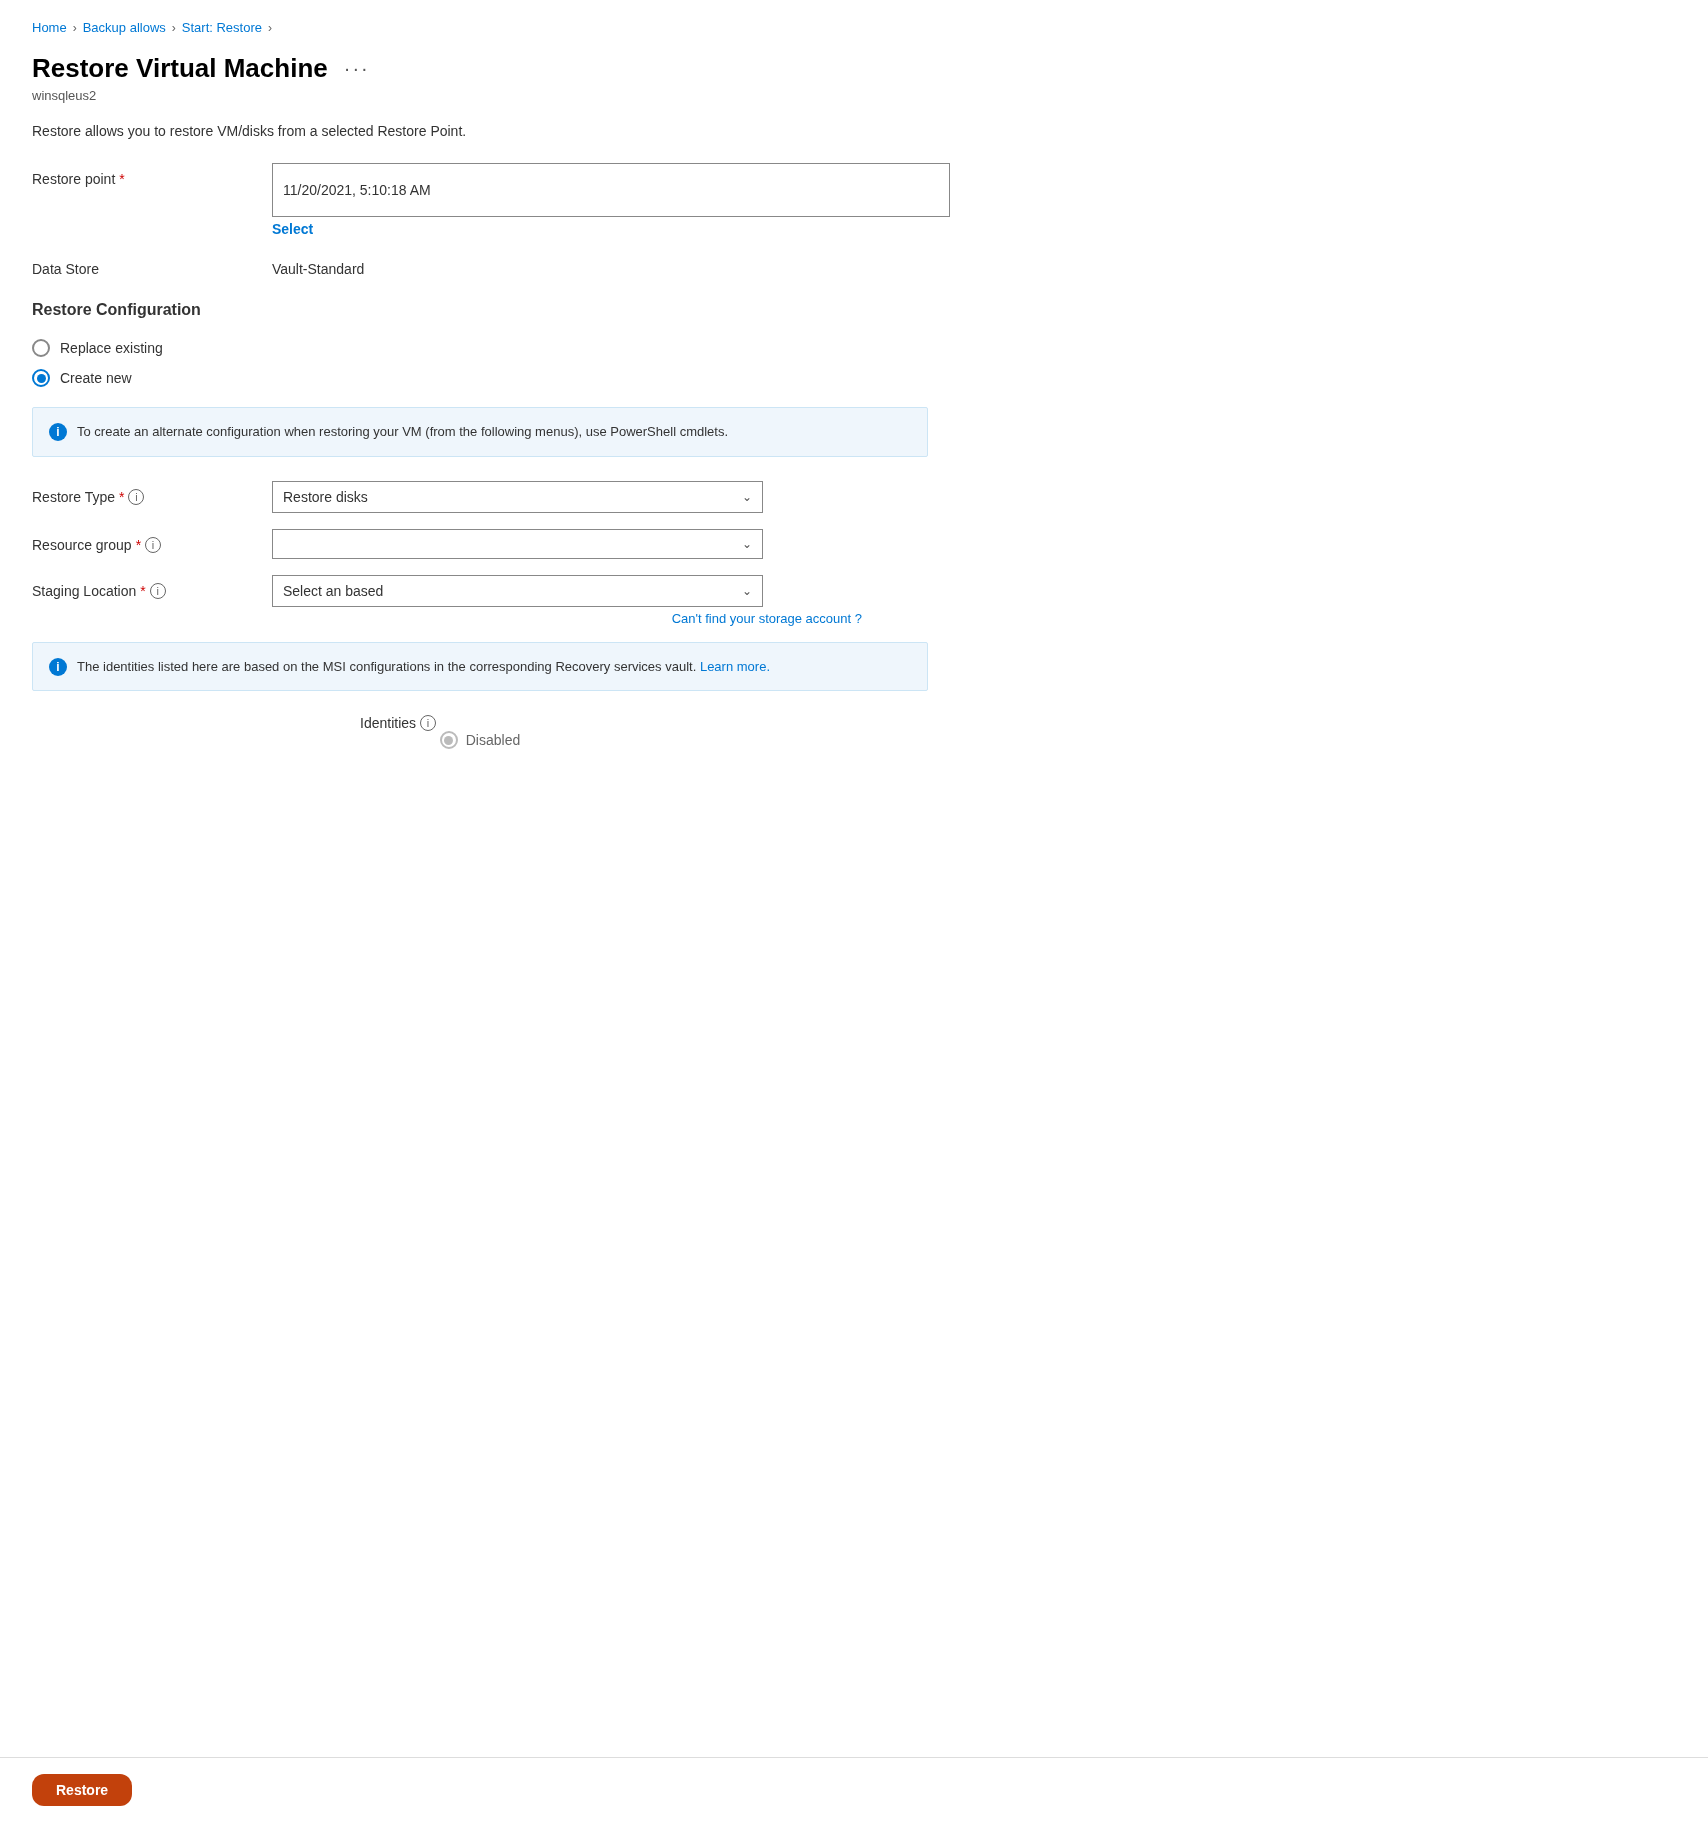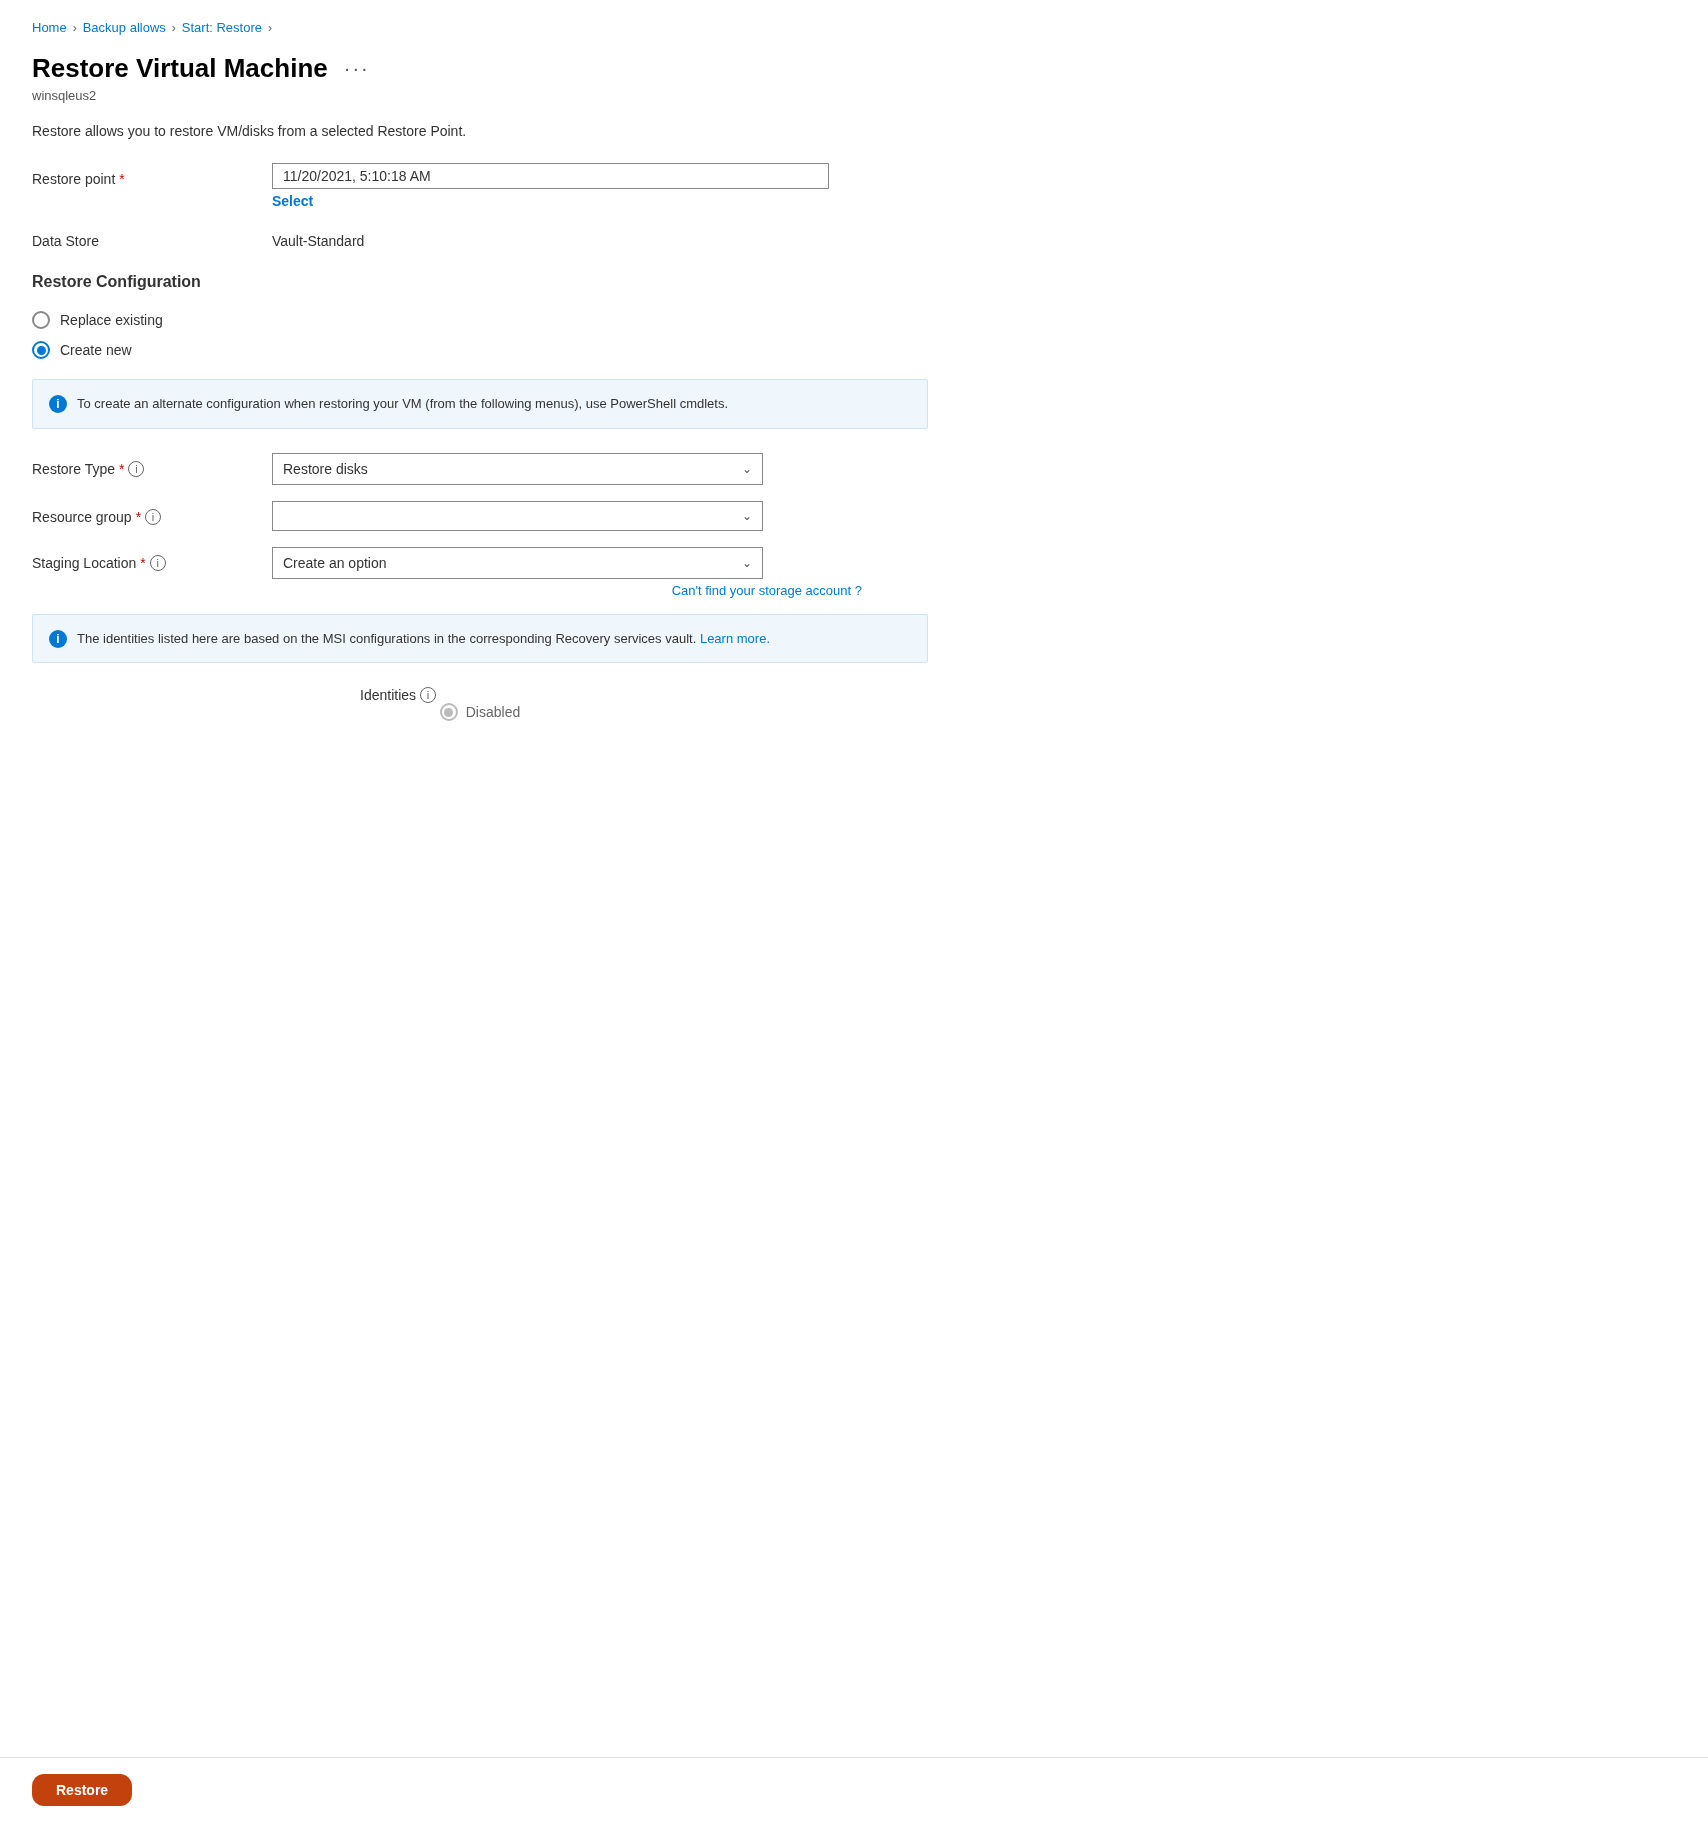--- a/index.html
+++ b/index.html
@@ -77,23 +77,23 @@
       align-items: center;
       gap: 4px;
     }
     .required-star {
       color: #c00;
     }
     .field-value {
       flex: 1;
     }
     .text-input {
-      width: 557px;
+      width: 678px;
       border: 1px solid #888;
-      padding: 4px 10px;
+      padding: 18px 10px;
       font-size: 14px;
       color: #333;
       background: #fff;
       outline: none;
     }
     .static-value {
       font-size: 14px;
       color: #333;
       padding-top: 8px;
     }
@@ -374,21 +374,21 @@
   </div>
 
   <div class="field-row">
     <div class="field-label">
       <span>Staging Location</span>
       <span class="required-star">*</span>
       <span class="info-circle">i</span>
     </div>
     <div class="field-value">
       <div class="dropdown">
-        <span class="dropdown-placeholder">Create an option</span>
+        <span class="dropdown-placeholder">Select an based</span>
         <span class="dropdown-chevron">⌄</span>
       </div>
       <a class="cant-find-link">Can't find your storage account ?</a>
     </div>
   </div>
 
   <div class="info-banner" style="margin-top: 8px;">
     <div class="info-icon">i</div>
     <span class="info-text">
       <span>The identities listed here are based on the MSI configurations in the corresponding Recovery services vault.</span>

